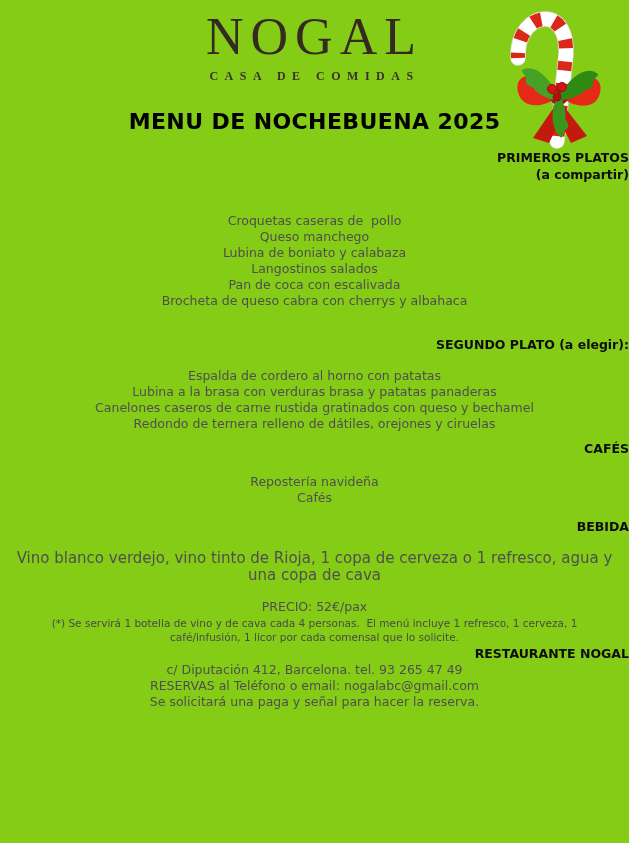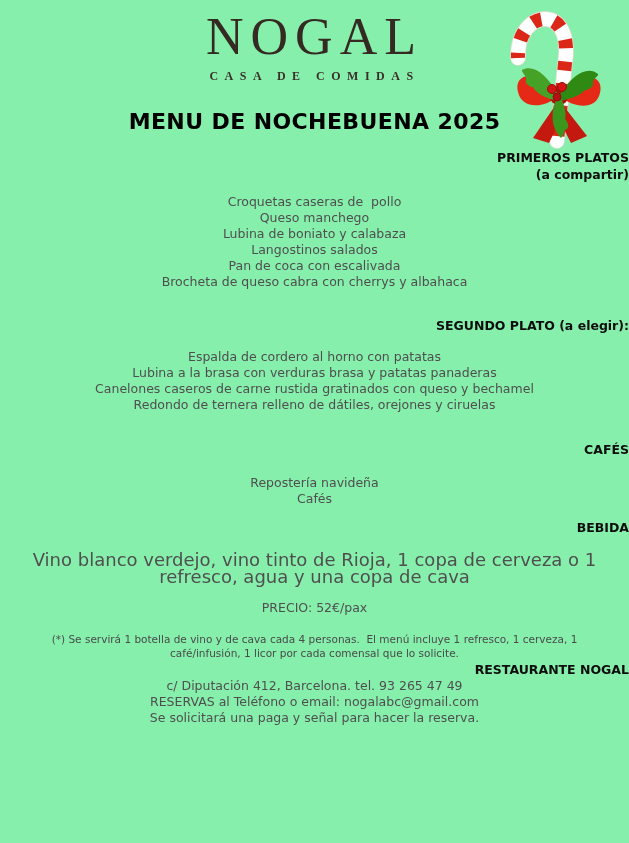--- a/index.html
+++ b/index.html
@@ -1,20 +1,20 @@
 <!DOCTYPE html>
 <html><head>
 <meta charset="utf-8">
 <style>
   html,body { margin:0; padding:0; background:#ffffff; }
   .page {
     position:relative;
     width:629px; height:843px;
     margin:0 auto;
-    background:#86efac;
+    background:#84cc16;
     font-family:"DejaVu Sans", sans-serif;
     text-align:center;
     overflow:hidden;
     color:#4f4f4f;
   }
   
   .logo-block { padding-top:10px; }
   .logo-name {
     font-family:"Liberation Serif", serif;
     font-size:52px; line-height:1.02;
@@ -53,42 +53,42 @@
     white-space:pre-wrap;
     text-align:right;
   }
   .item {
     font-size:12.5px;
     line-height:16px;
     color:#4f4f4f;
     white-space:pre-wrap;
   }
   .sec-primeros { margin-top:15px; }
-  .sec-primeros .items { margin-top:11px; }
+  .sec-primeros .items { margin-top:30px; }
   .sec-segundo  { margin-top:27px; }
   .sec-segundo  .items { margin-top:15px; }
   .sec-postres  { margin-top:30px; }
-  .sec-cafes    { margin-top:28px; }
+  .sec-cafes    { margin-top:8px; }
   .sec-cafes    .items { margin-top:17px; }
   .sec-bebida   { margin-top:12px; }
   .bebida-desc {
     margin:15px auto 0 auto;
     max-width:596px;
-    font-size:18px;
+    font-size:15px;
     line-height:17px;
     color:#4f4f4f;
   }
   .price-line {
     margin-top:15px;
     font-size:12.5px;
     line-height:16px;
     color:#4f4f4f;
   }
   
-  .footer { margin-top:17px; }
+  .footer { margin-top:2px; }
   .footnote {
     margin:0 auto;
     max-width:556px;
     font-size:10.5px;
     line-height:13.5px;
     color:#4a4a4a;
     white-space:pre-wrap;
   }
   .restaurant-name {
     margin-top:2px;

